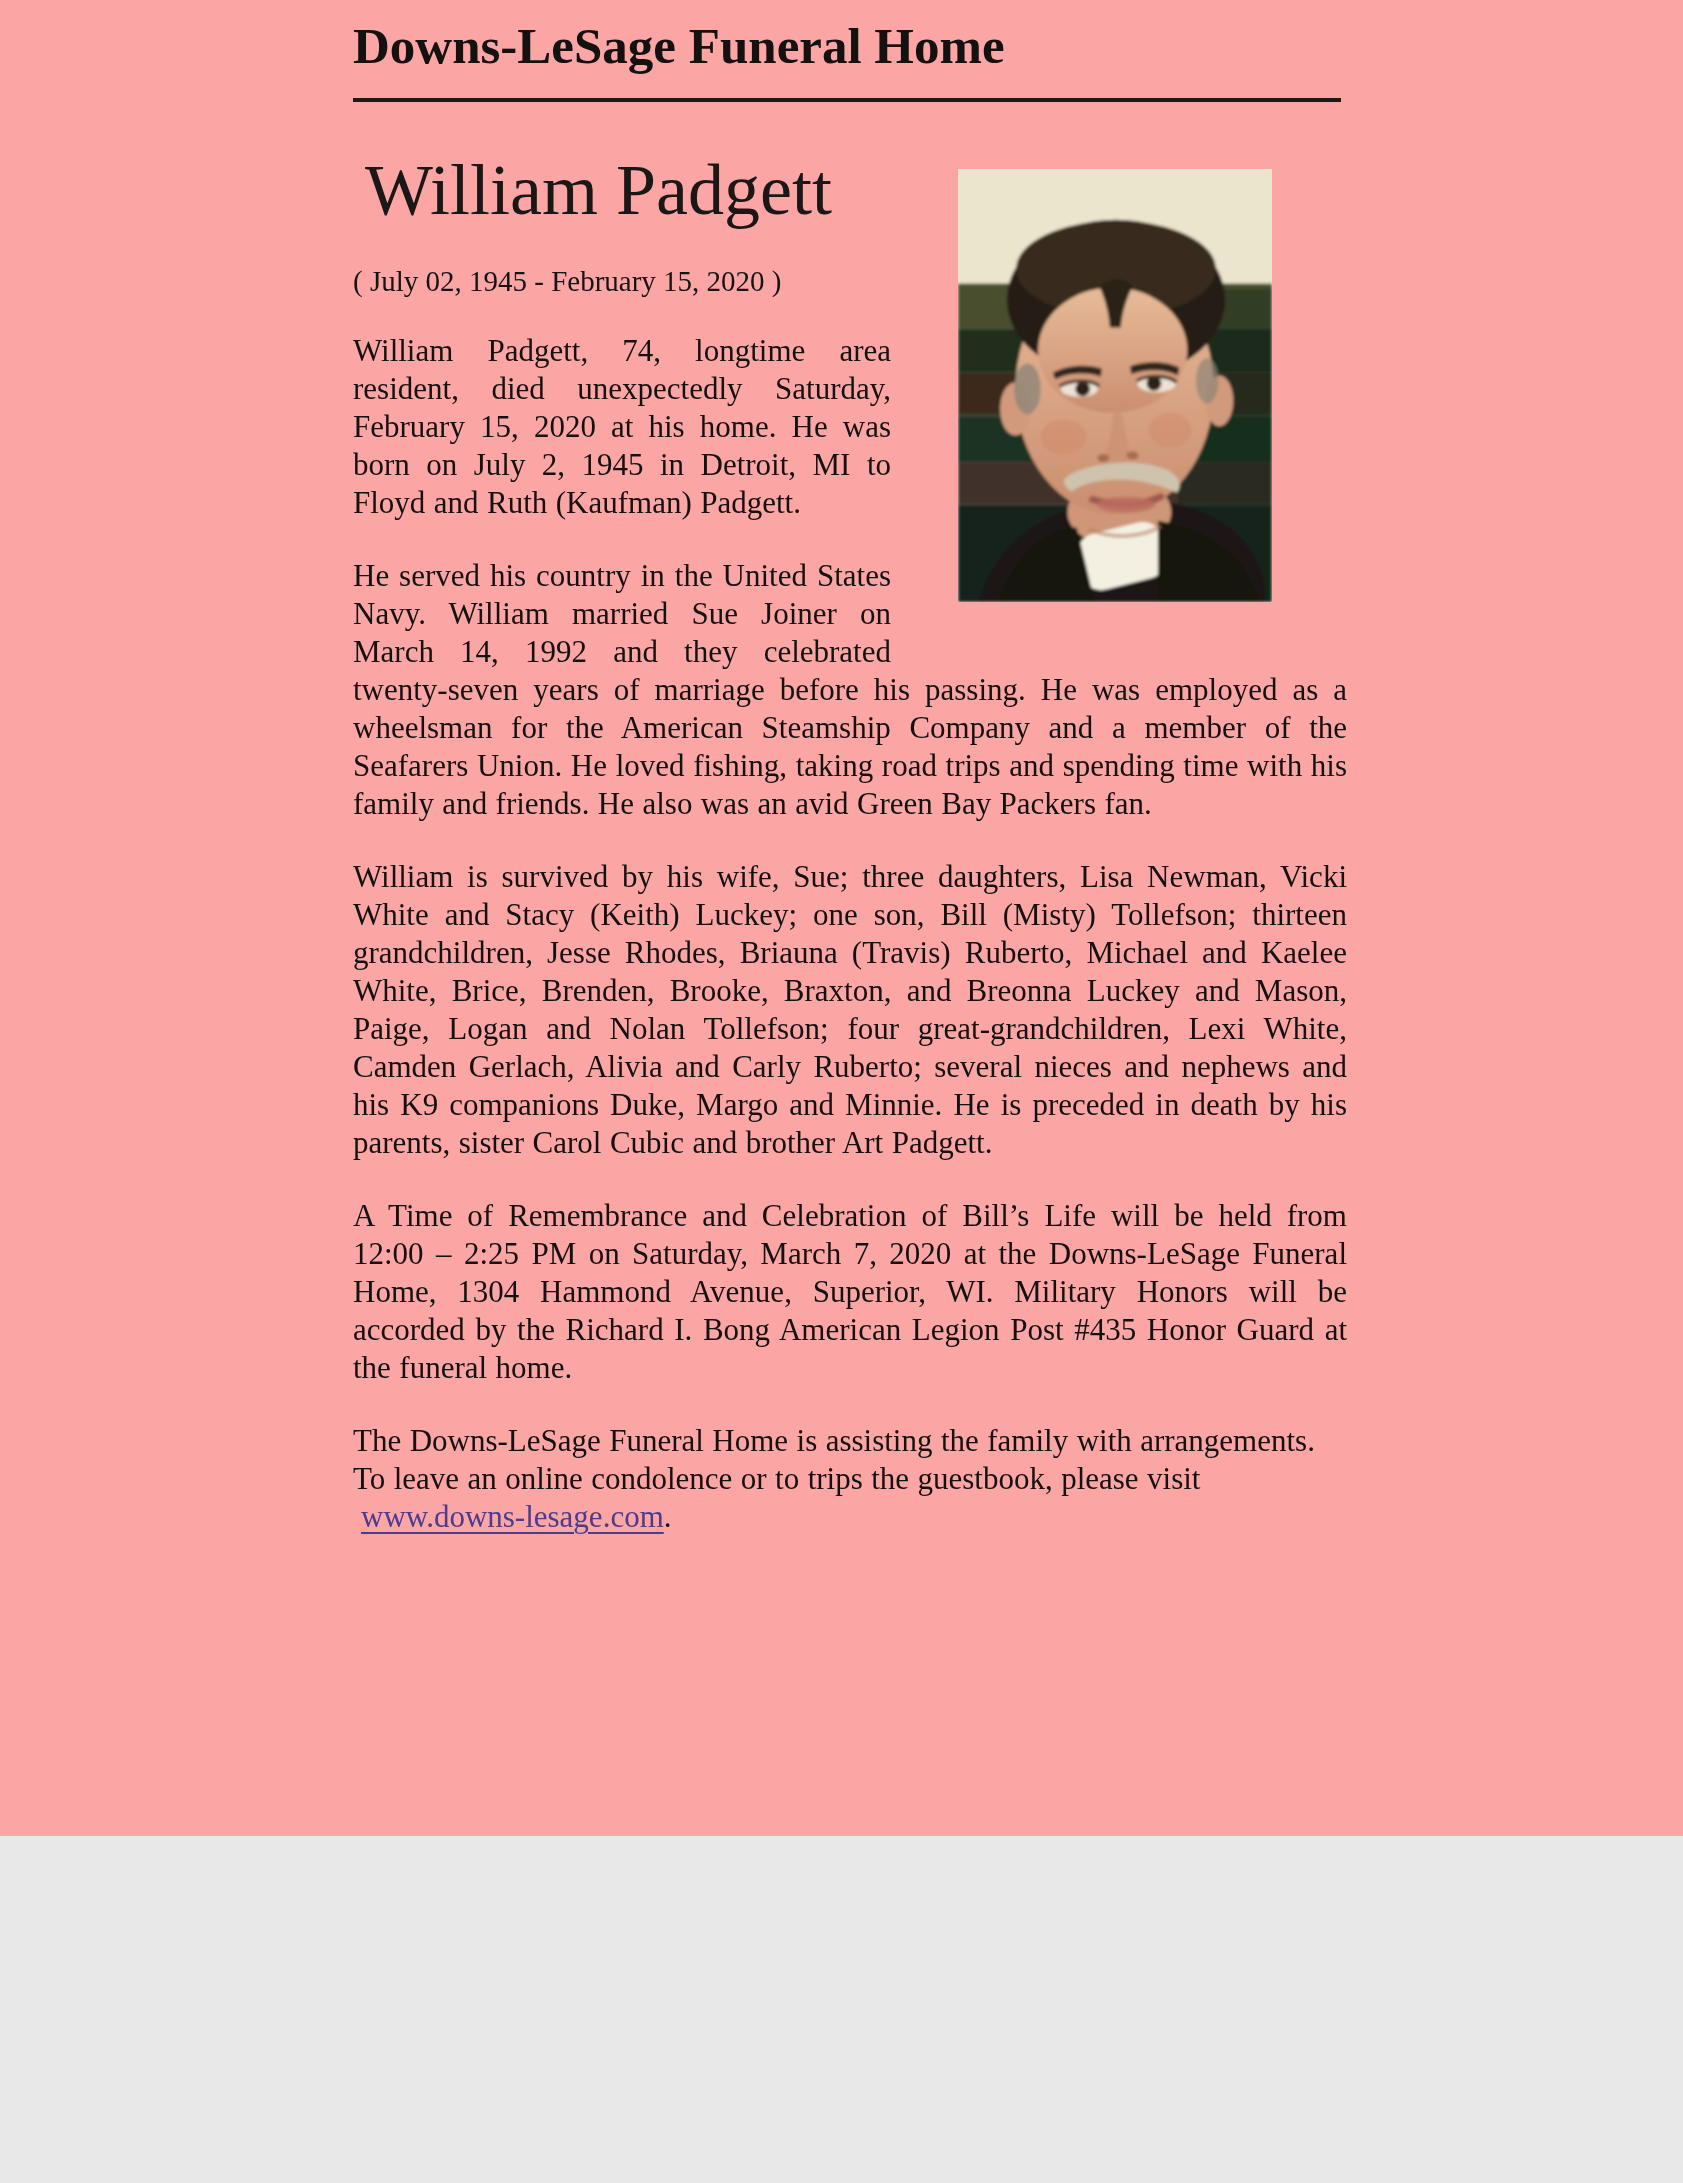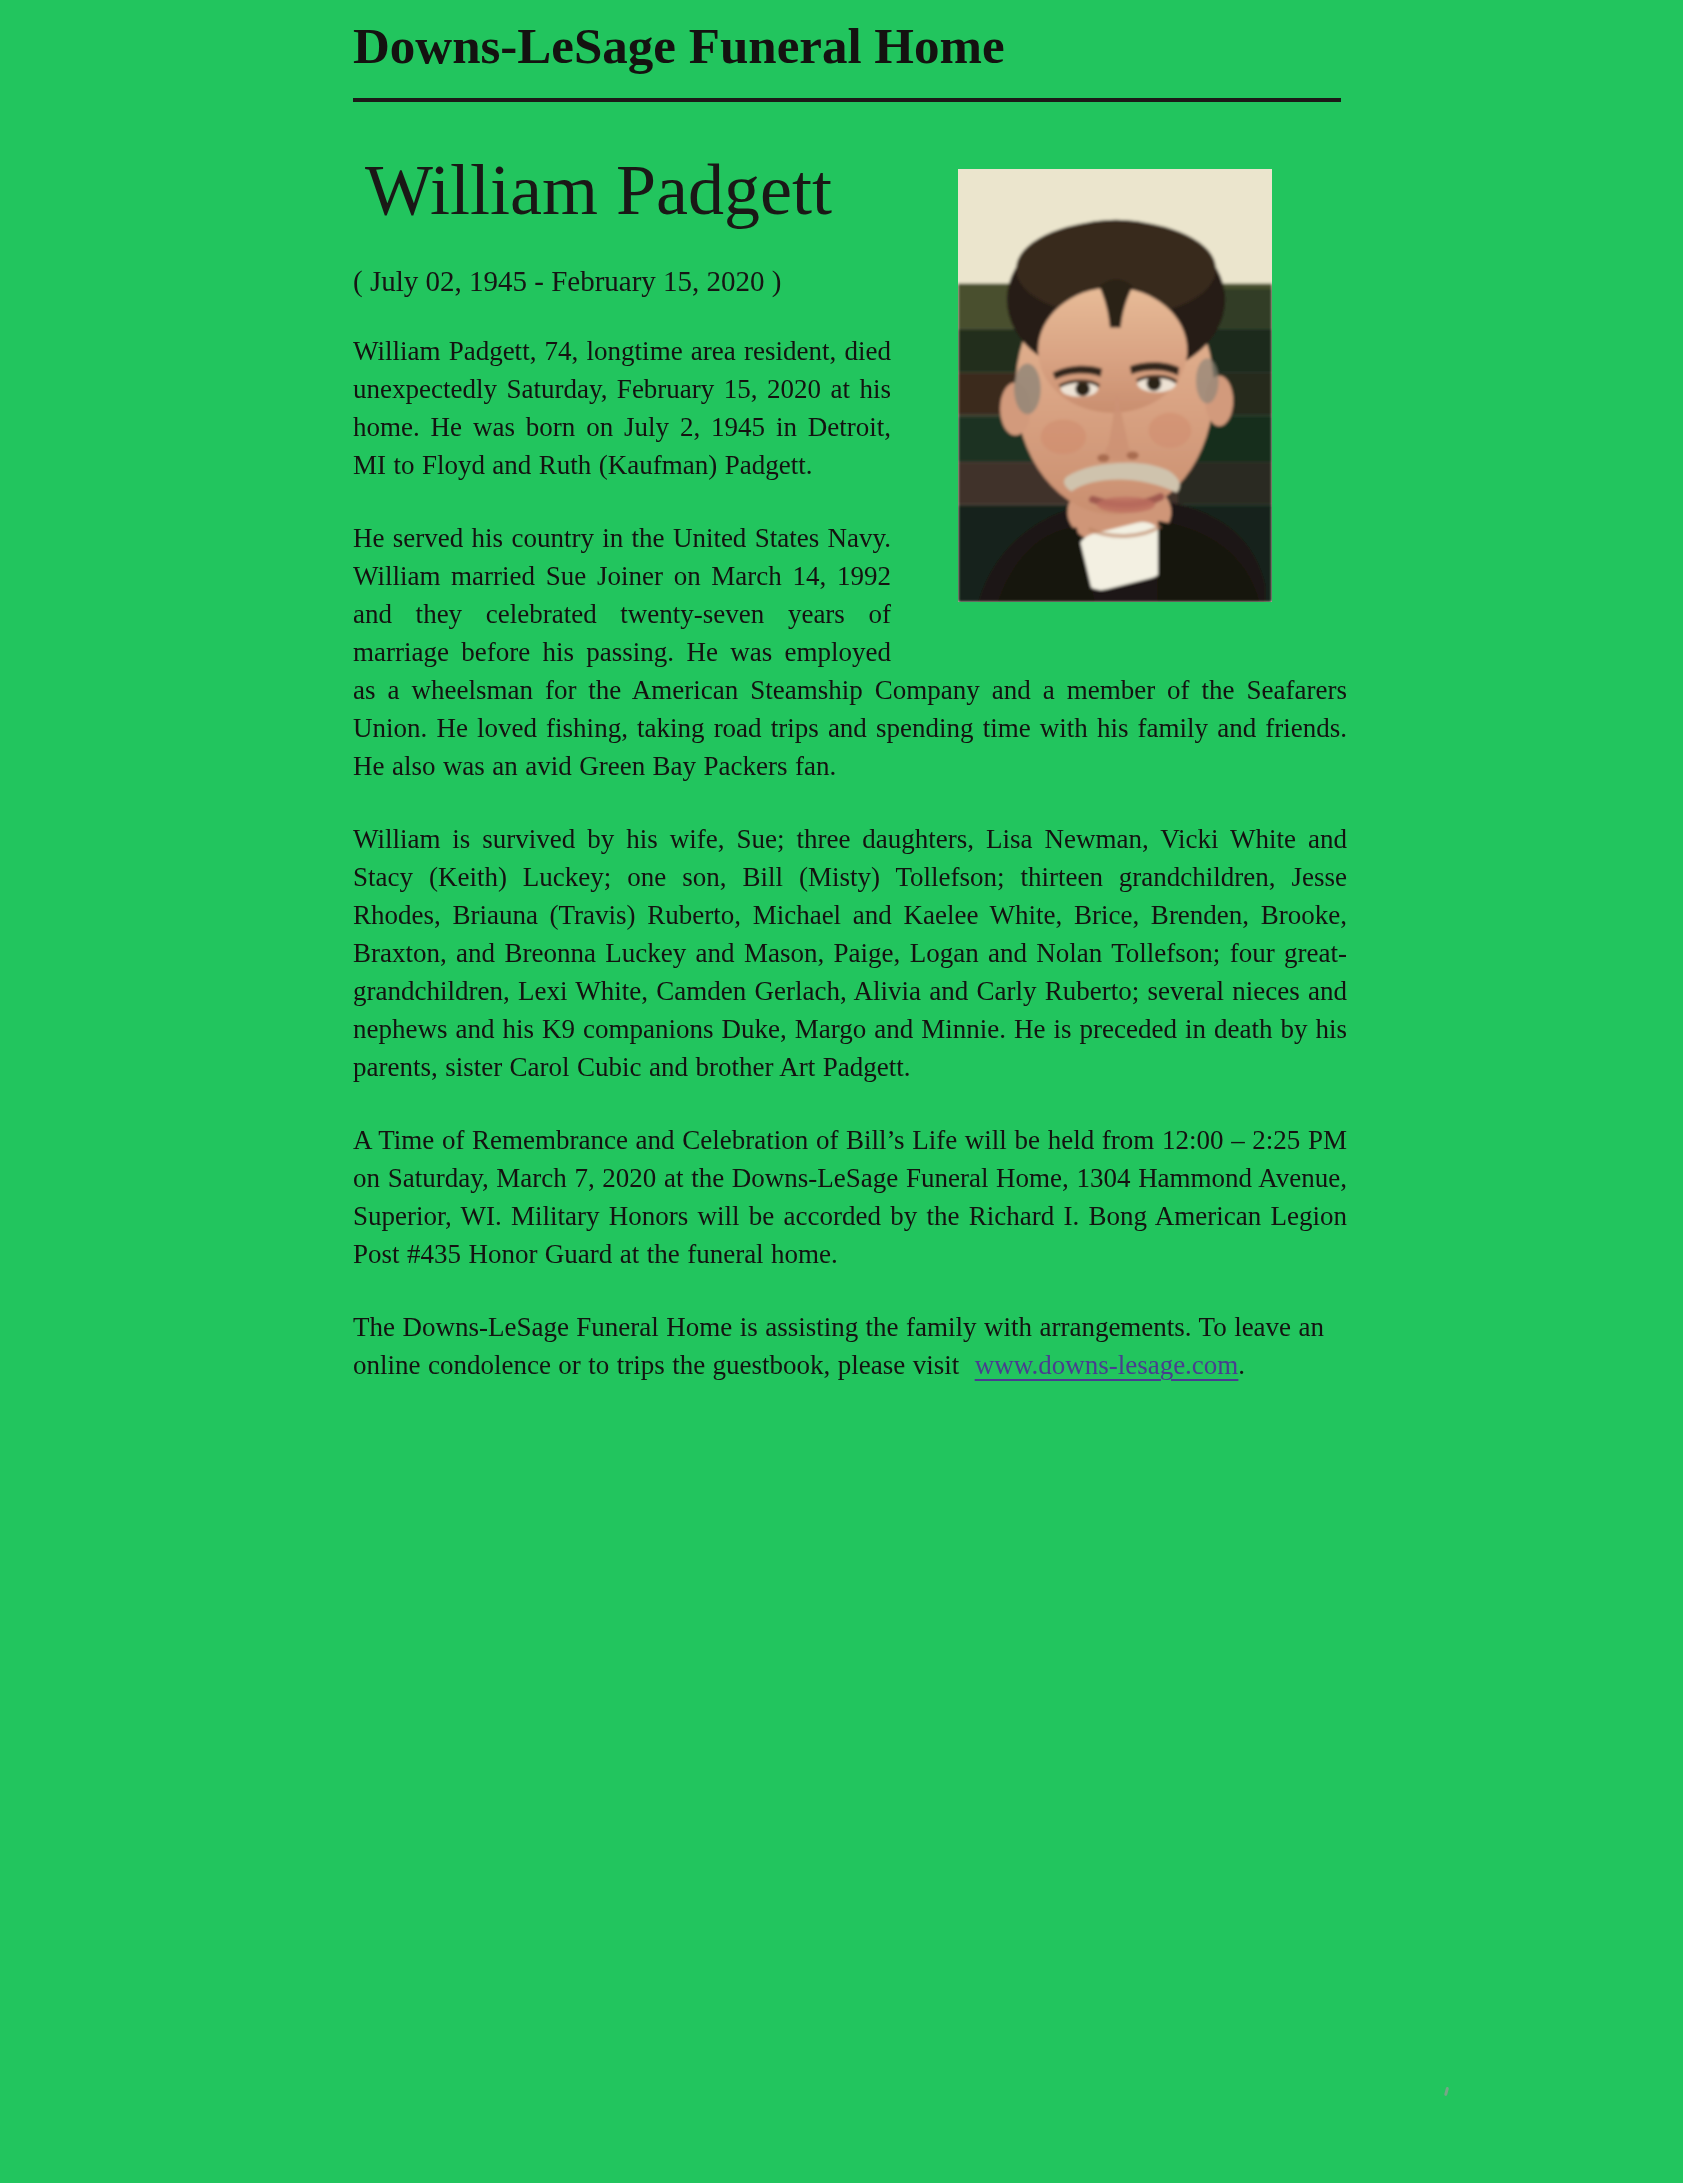--- a/index.html
+++ b/index.html
@@ -1,19 +1,19 @@
 <!DOCTYPE html>
 <html style="font-size:10.7px"><head>
 <meta charset="utf-8">
 <style>
   html,body { margin:0; padding:0; background:#e8e8e8; }
   .page {
     position:relative;
-    width:1683px; height:2183px;
-    background:#22c55e;
+    width:1683px; height:1836px;
+    background:#fca5a5;
     font-family:"Liberation Serif", serif;
     color:#161514;
     overflow:hidden;
   }
   .content {
     position:absolute; left:353px; top:0; width:994px;
   }
   .fh-header {
     font-size:51px; font-weight:bold; line-height:53px;
     margin:20px 0 0 0; color:#141210;
@@ -29,21 +29,21 @@
     width:314px; height:433px; overflow:hidden; background:#ece6cf;
   }
   .deceased-name {
     font-size:72px; font-weight:normal; line-height:43px;
     margin:67px 0 0 12px; color:#1a1816;
   }
   .life-dates {
     font-size:29px; line-height:31px; margin:54px 0 0 0;
   }
   .body-par {
-    font-size:27px; line-height:38px; text-align:justify;
+    font-size:31px; line-height:38px; text-align:justify;
     margin:35px 0 0 0; color:#141210;
     word-spacing:0.7px;
   }
   .closing-par { text-align:left; }
   .guestbook-link {
     color:#4a3d8f; text-decoration:underline; text-underline-offset:5.3px;
     text-decoration-thickness:2px; cursor:pointer;margin-left:8px;
   }
   .scan-speck {
     position:absolute; left:1445px; top:2087px;

